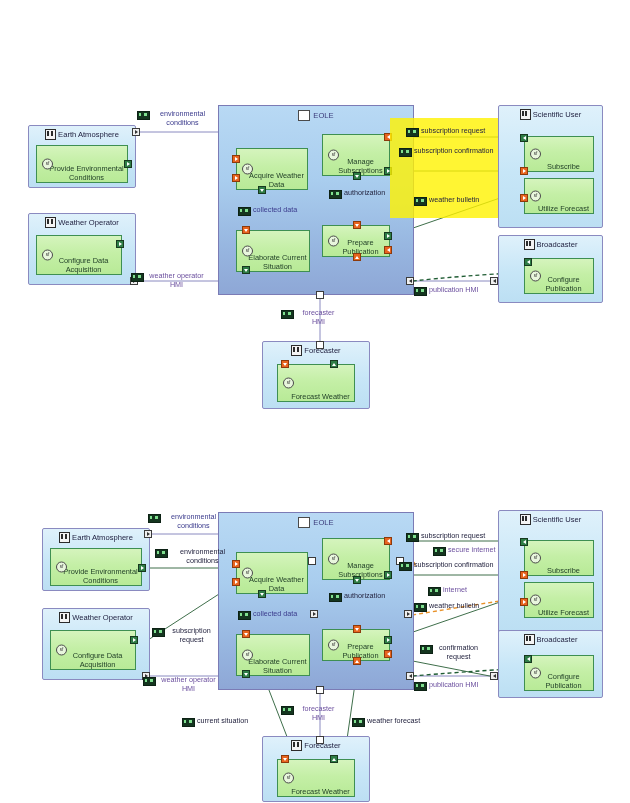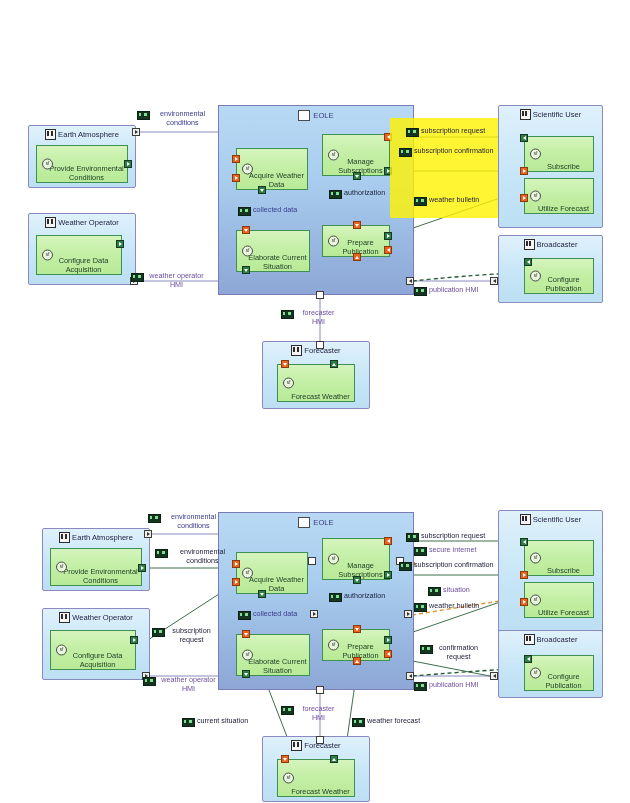--- a/index.html
+++ b/index.html
@@ -467,31 +467,31 @@
   <span>collected data</span>
 </div>
 <div class="exlabel wrap purple" style="left:143px;top:676px;width:76px;">
   <span class="eiglyph"></span>
   <span>weather operator HMI</span>
 </div>
 <div class="exlabel dark" style="left:406px;top:532px;">
   <span class="eiglyph"></span>
   <span>subscription request</span>
 </div>
-<div class="exlabel purple" style="left:414px;top:546px;">
+<div class="exlabel purple" style="left:433px;top:546px;">
   <span class="eiglyph"></span>
   <span>secure internet</span>
 </div>
 <div class="exlabel dark" style="left:399px;top:561px;">
   <span class="eiglyph"></span>
   <span>subscription confirmation</span>
 </div>
 <div class="exlabel purple" style="left:428px;top:586px;">
   <span class="eiglyph"></span>
-  <span>situation</span>
+  <span>internet</span>
 </div>
 <div class="exlabel dark" style="left:329px;top:592px;">
   <span class="eiglyph"></span>
   <span>authorization</span>
 </div>
 <div class="exlabel dark" style="left:414px;top:602px;">
   <span class="eiglyph"></span>
   <span>weather bulletin</span>
 </div>
 <div class="exlabel wrap dark" style="left:420px;top:644px;width:62px;">

